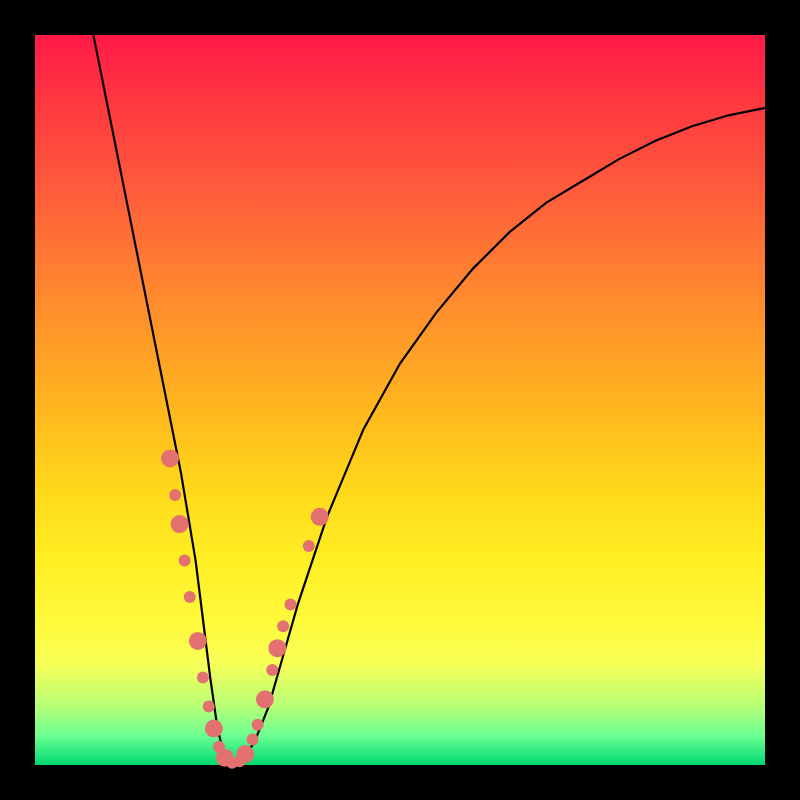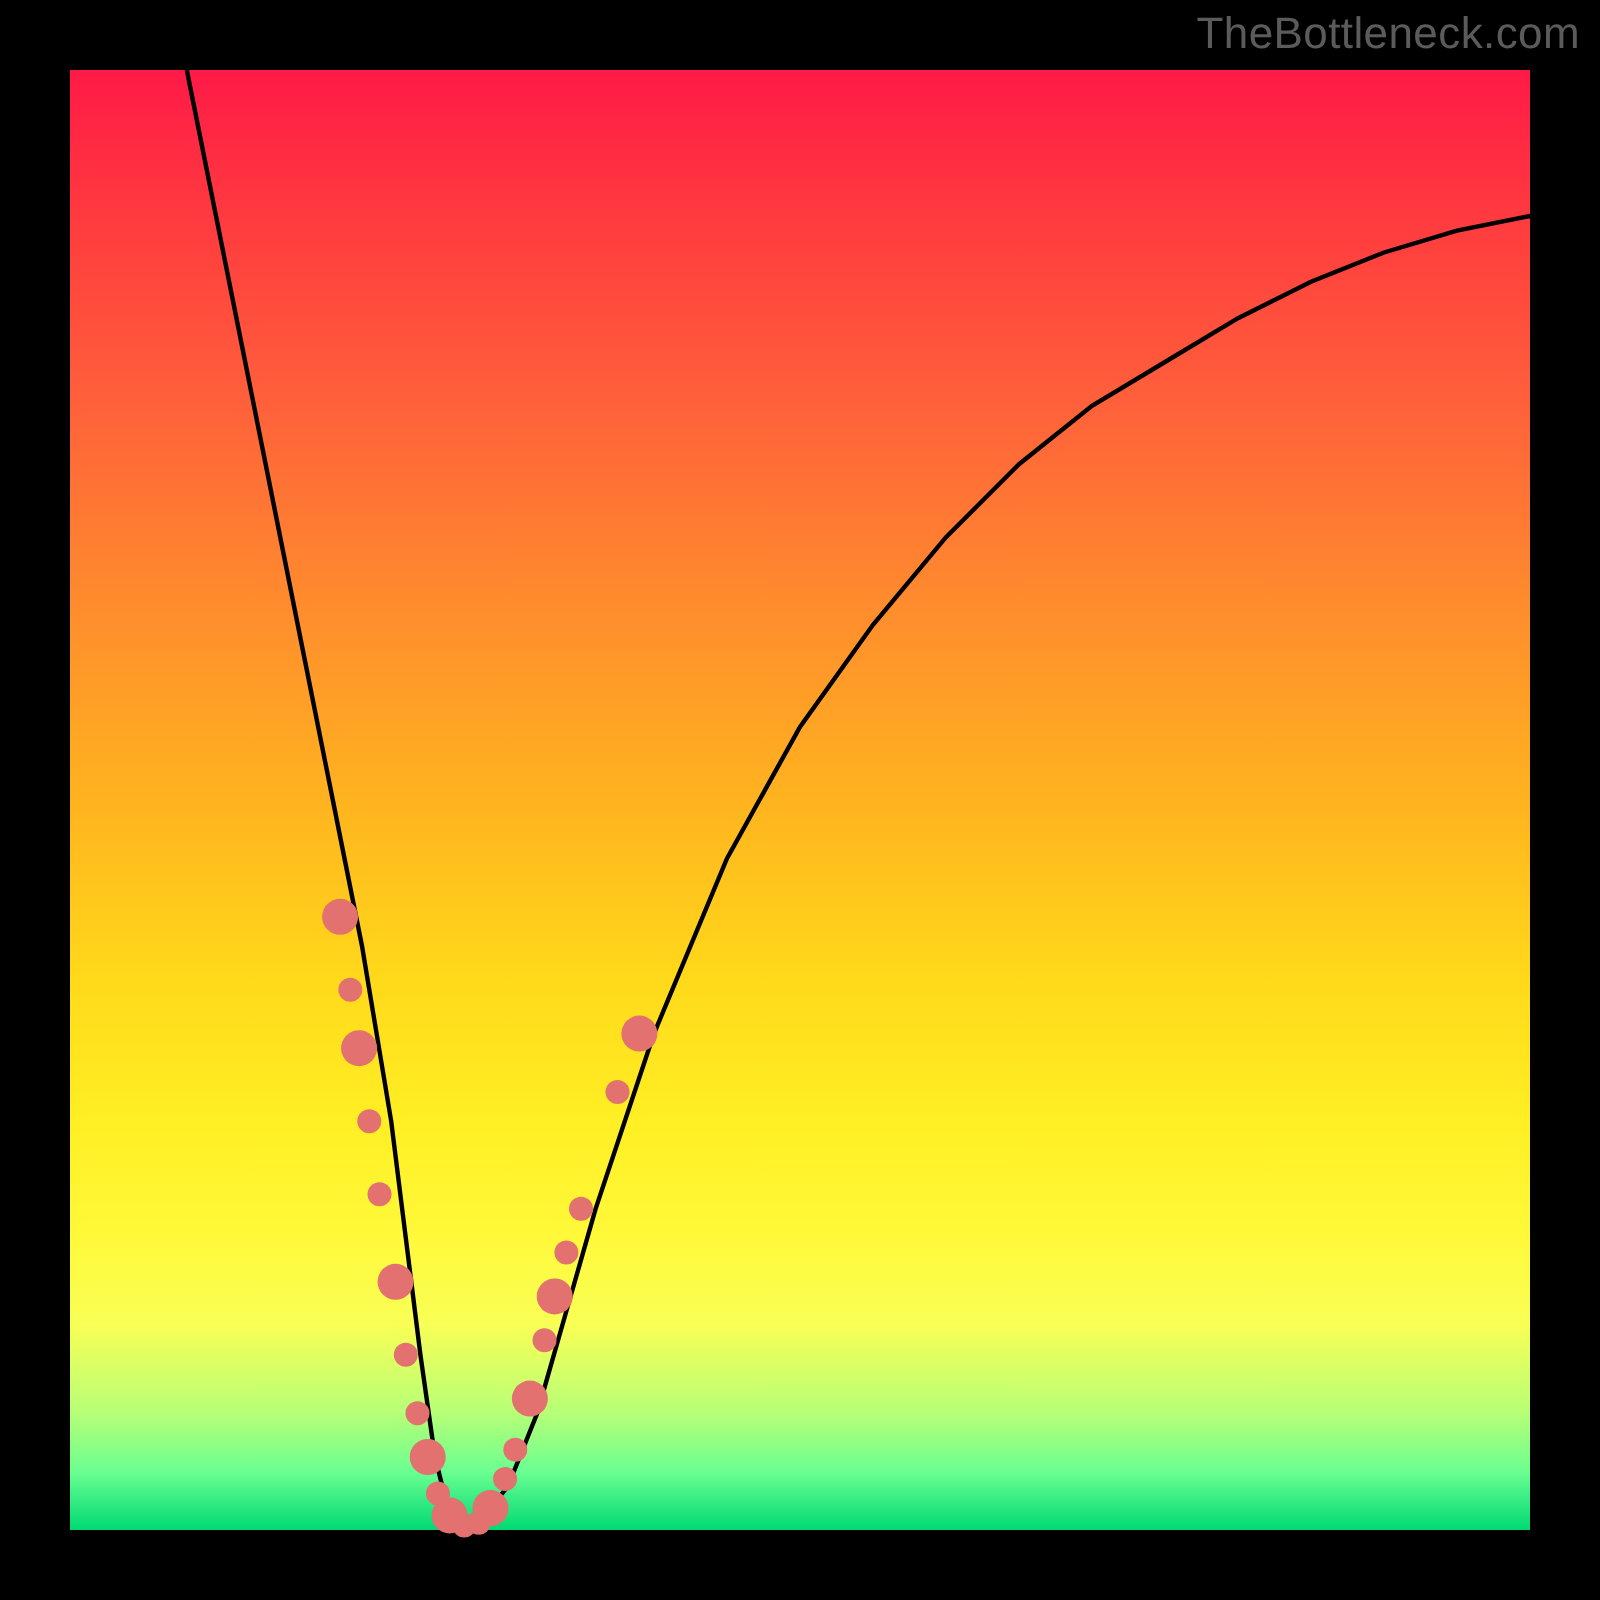--- a/index.html
+++ b/index.html
@@ -87,14 +87,13 @@
           <circle cx="229.95" cy="664.30" r="9" fill="#e2716f"></circle>
           <circle cx="237.25" cy="635.10" r="6" fill="#e2716f"></circle>
           <circle cx="242.36" cy="613.20" r="9" fill="#e2716f"></circle>
           <circle cx="248.20" cy="591.30" r="6" fill="#e2716f"></circle>
           <circle cx="255.50" cy="569.40" r="6" fill="#e2716f"></circle>
           <circle cx="273.75" cy="511.00" r="6" fill="#e2716f"></circle>
           <circle cx="284.70" cy="481.80" r="9" fill="#e2716f"></circle>
         </g>
     </svg>
   </div>
-  <div class="watermark">TheBottleneck.com</div>
 </div>
 
 </body></html>

